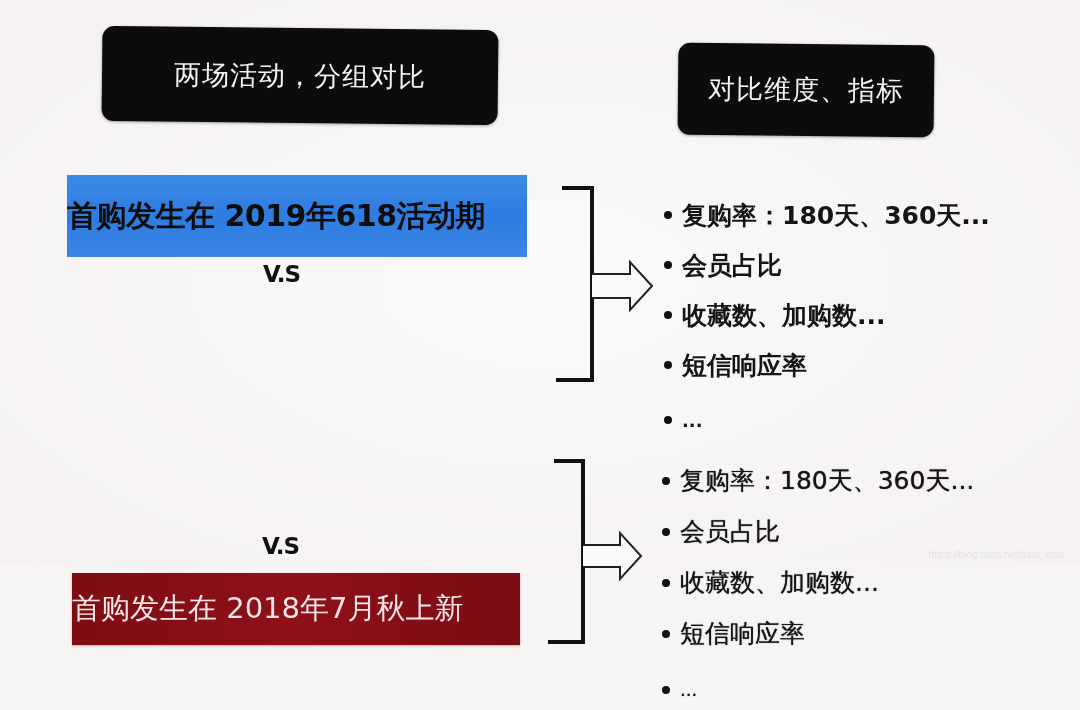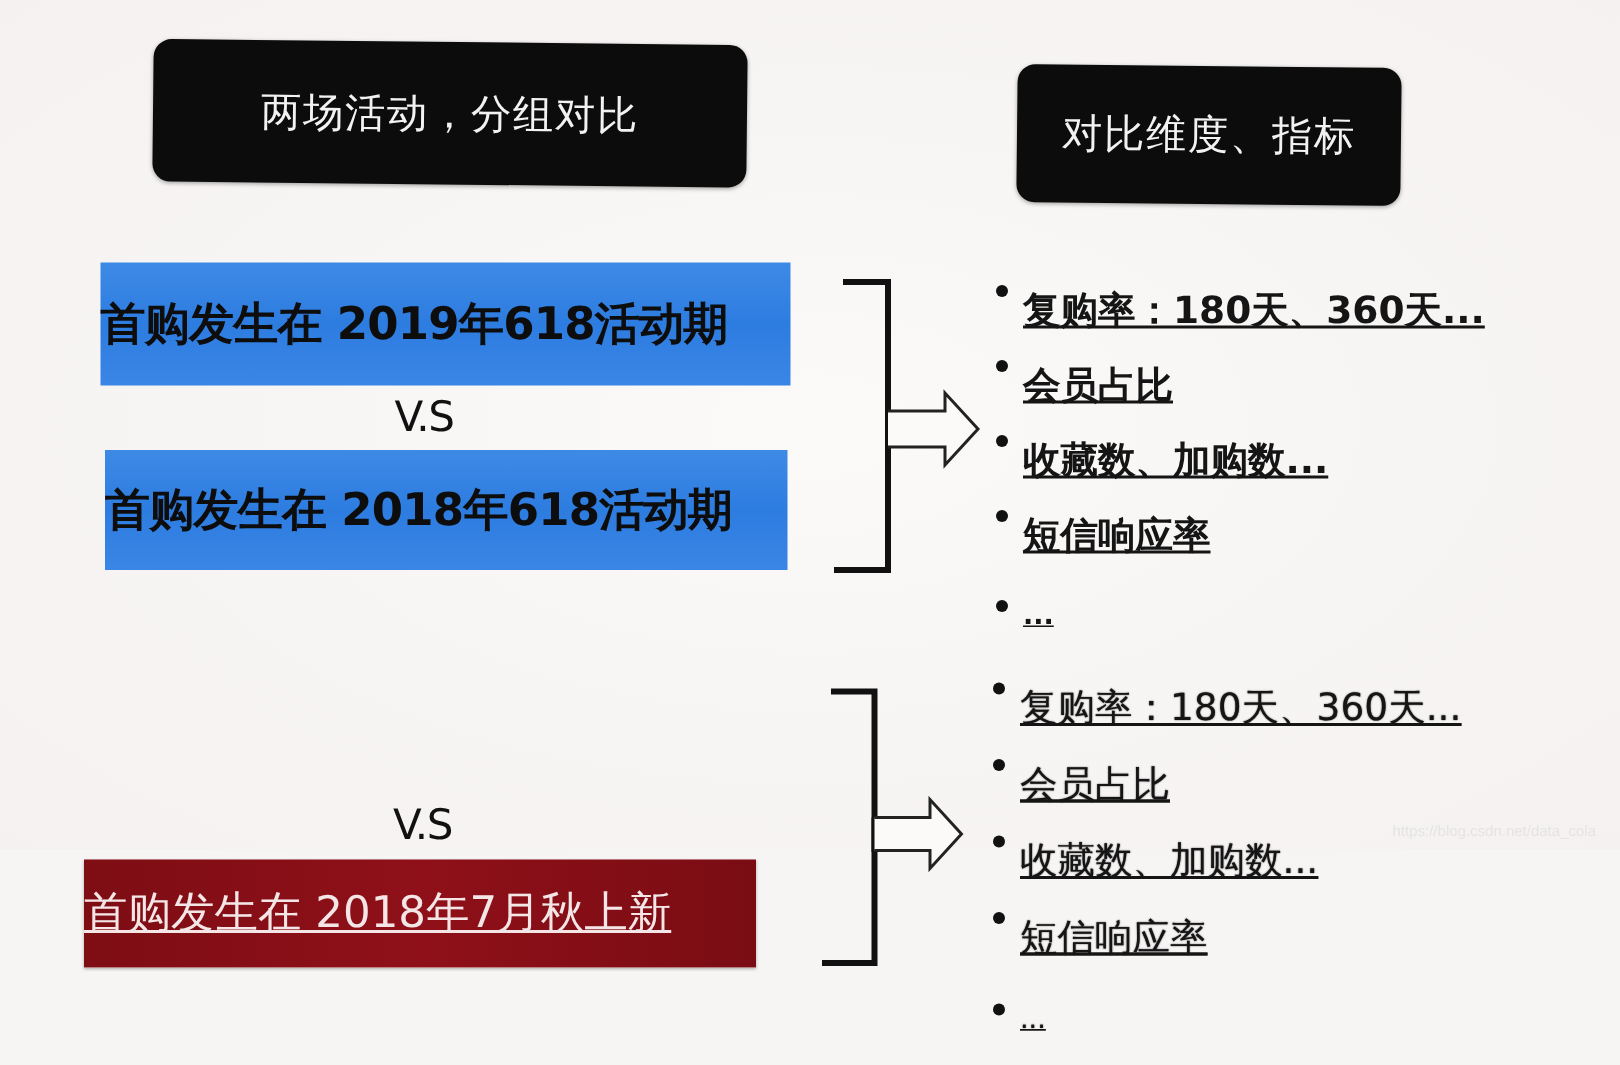--- a/index.html
+++ b/index.html
@@ -29,39 +29,39 @@
       color: #0d0d0d; font-weight: bold; letter-spacing: -0.5px;
     }
     .bar.red {
       background: linear-gradient(90deg, #7e0d14 0%, #8f1019 50%, #7a0c13 100%);
       color: #f4e6e6; font-weight: normal; font-size: 29px;
       box-shadow: 0 1px 2px rgba(0,0,0,0.3);
     }
     #bar-blue-1 { left: 67px; top: 175px; width: 460px; height: 82px; }
     #bar-blue-2 { left: 70px; top: 300px; width: 455px; height: 80px; }
     #bar-red-1  { left: 68px; top: 455px; width: 452px; height: 72px; }
-    #bar-red-2  { left: 56px; top: 573px; width: 448px; height: 72px; text-decoration: underline; }
+    #bar-red-2  { left: 72px; top: 573px; width: 448px; height: 72px; }
 
     .vs {
-      position: absolute; font-weight: normal; font-size: 28px; color: #111;
+      position: absolute; font-weight: bold; font-size: 23px; color: #111;
       letter-spacing: -1px;
     }
     #vs-1 { left: 263px; top: 261px; }
     #vs-2 { left: 262px; top: 533px; }
 
     .connector { position: absolute; }
     #conn-1 { left: 540px; top: 180px; width: 140px; height: 210px; }
     #conn-2 { left: 540px; top: 455px; width: 130px; height: 195px; }
 
     .metric-list { position: absolute; list-style: none; }
     #metrics-1 { left: 664px; top: 190px; }
     #metrics-2 { left: 662px; top: 455px; }
     .metric-item {
-      display: flex; height: 50px;
-      font-size: 25px; font-weight: bold; color: #151515; white-space: nowrap; text-decoration: underline;
+      display: flex; align-items: center; height: 50px;
+      font-size: 25px; font-weight: bold; color: #151515; white-space: nowrap;
     }
     #metrics-2 .metric-item { height: 51px; font-weight: normal; text-shadow: 0 0 1px #222; }
     .bullet {
       display: inline-block; width: 8px; height: 8px; border-radius: 50%;
       background: #111; margin-right: 10px; flex-shrink: 0;
     }
     .metric-item.ellipsis { font-size: 18px; padding-top: 10px; }
 
     .watermark {
       position: absolute; right: 16px; bottom: 6px;
@@ -78,23 +78,20 @@
     <span>两场活动，分组对比</span>
   </div>
   <div class="header-box" id="hdr-right">
     <span>对比维度、指标</span>
   </div>
 
   <div class="bar blue" id="bar-blue-1">
     <span>首购发生在 2019年618活动期</span>
   </div>
   <div class="vs" id="vs-1">V.S</div>
-  <div class="bar blue" id="bar-blue-2">
-    <span>首购发生在 2018年618活动期</span>
-  </div>
 
   <svg class="connector" id="conn-1" viewBox="0 0 140 210">
     <g>
       <path d="M22 8 H52 V200 H16" fill="none" stroke="#111" stroke-width="4" stroke-linejoin="miter"></path>
       <rect x="50" y="95" width="4" height="25" fill="#111"></rect>
     </g>
     <g>
       <path d="M52 94 H90 V82 L112 106 L90 130 V118 H52" fill="#fbfaf9" stroke="#222" stroke-width="2" stroke-linejoin="miter"></path>
     </g>
   </svg>

